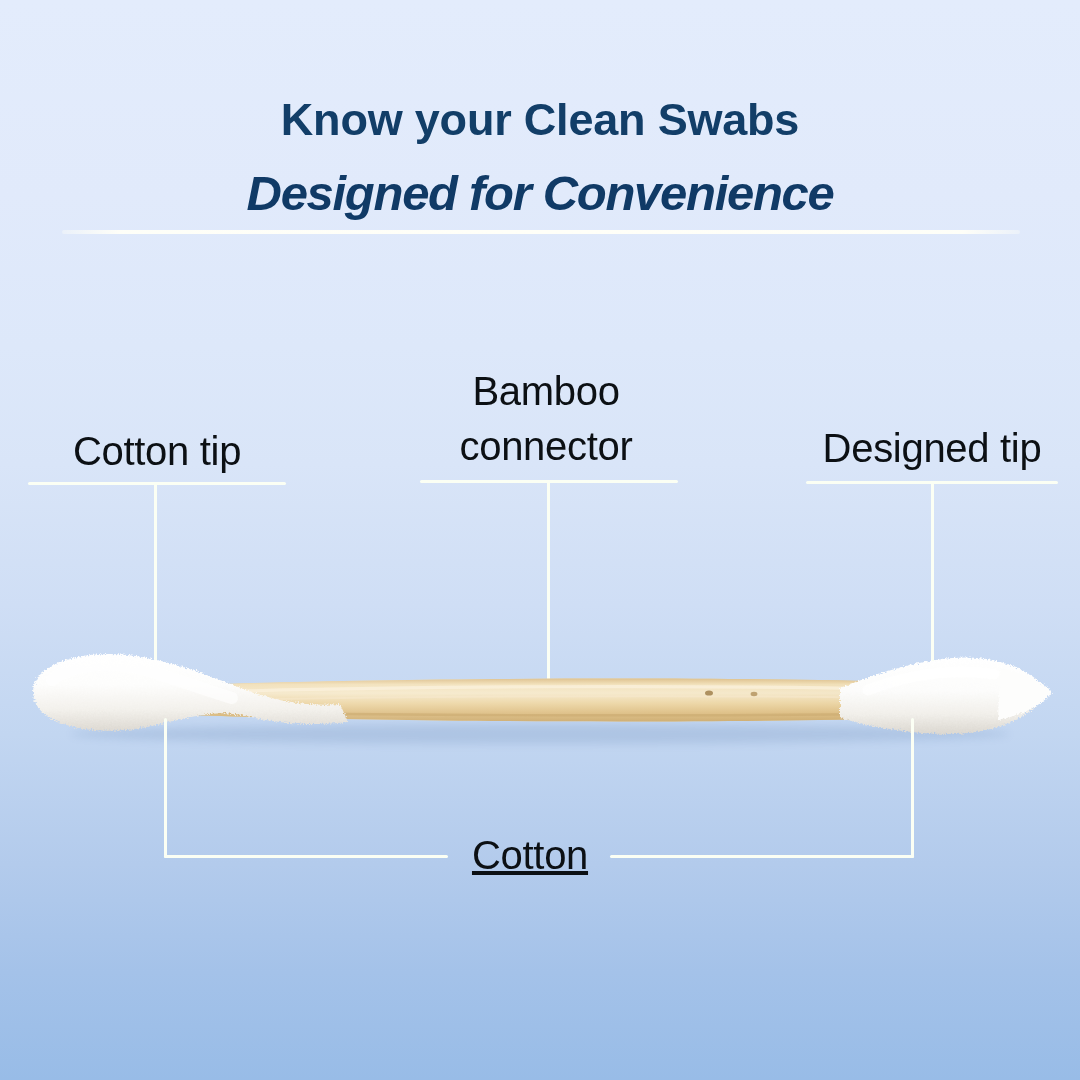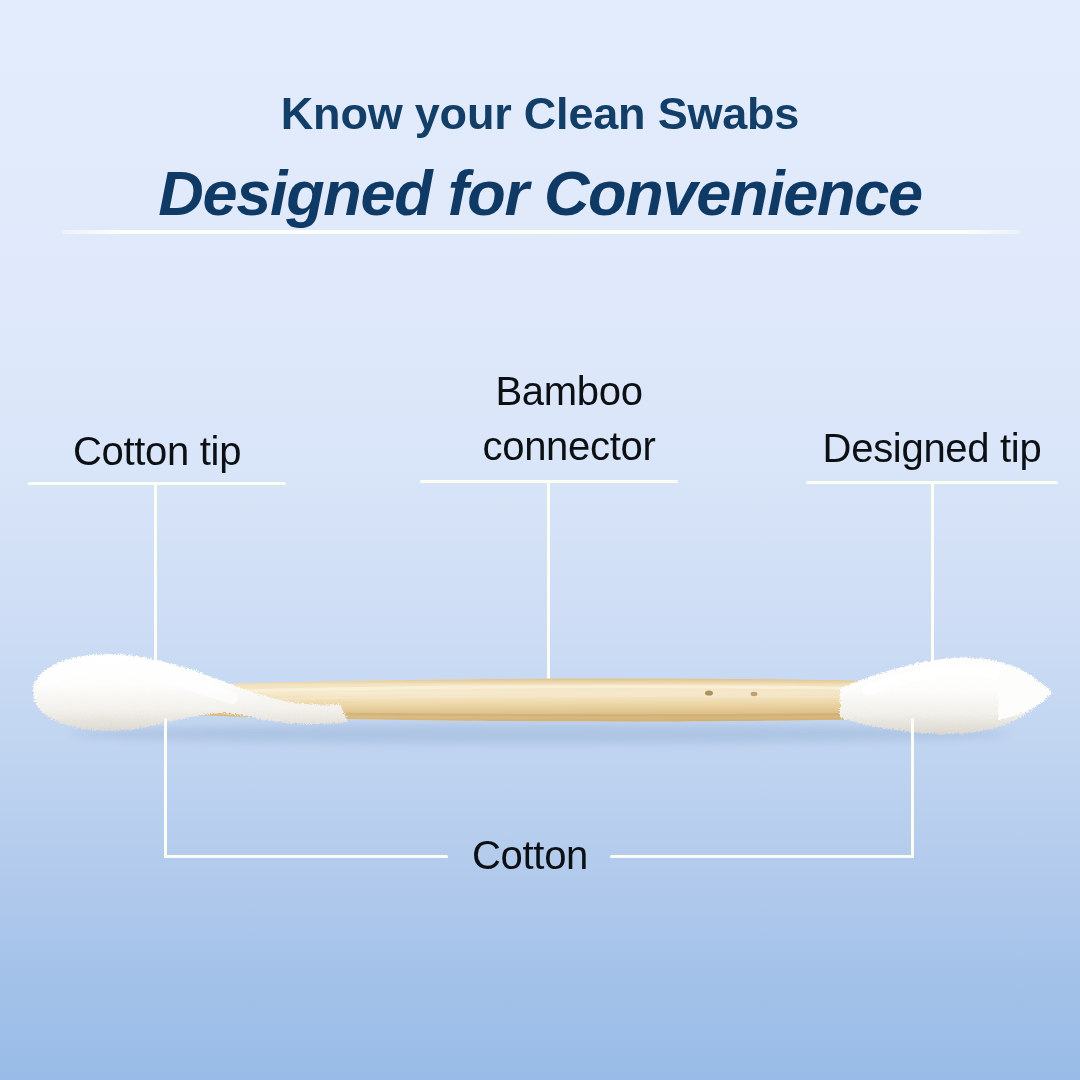--- a/index.html
+++ b/index.html
@@ -26,32 +26,32 @@
   }
 
   
   .header {
     position: absolute;
     top: 0; left: 0;
     width: 1080px;
     text-align: center;
   }
   .title-line1 {
-    margin: 8px;
+    margin: 14px;
     padding-top: 82px;
     font-size: 45px;
     font-weight: 600;
     letter-spacing: -0.2px;
     color: #123e68;
     line-height: 1.08;
   }
   .title-line2 {
     margin: 12px;
     padding-top: 8px;
-    font-size: 63px;
+    font-size: 49px;
     font-weight: 700;
     font-style: italic;
     letter-spacing: -1.3px;
     color: #103a66;
     line-height: 1.08;
     text-align: center;
   }
   .header-rule {
     position: absolute;
     top: 230px;
@@ -72,21 +72,21 @@
     position: absolute;
     color: #0c1014;
     font-size: 40px;
     font-weight: 400;
     letter-spacing: -0.3px;
     line-height: 1.38;
     text-align: center;
     white-space: pre-line;
   }
   .label-rounded { left: 28px;  top: 424px; width: 258px; }
-  .label-bamboo  { left: 440px; top: 364px; width: 258px; }
+  .label-bamboo  { left: 417px; top: 364px; width: 258px; }
   .label-pointed { left: 806px; top: 421px; width: 252px; }
 
   
   .label-rule {
     position: absolute;
     height: 3px;
     background: #fbfff4;
     border-radius: 2px;
   }
   .rule-rounded { left: 28px;  top: 482px; width: 258px; }
@@ -129,20 +129,21 @@
   .label-cotton {
     position: absolute;
     left: 430px;
     top: 829px;
     width: 200px;
     text-align: center;
     font-size: 40px;
     color: #0c1014;
     letter-spacing: -0.3px;
     line-height: 1.3;
+    text-decoration: underline;
   }
 
   
   .swab {
     position: absolute;
     left: 0;
     top: 630px;
     width: 1080px;
     height: 150px;
   }

